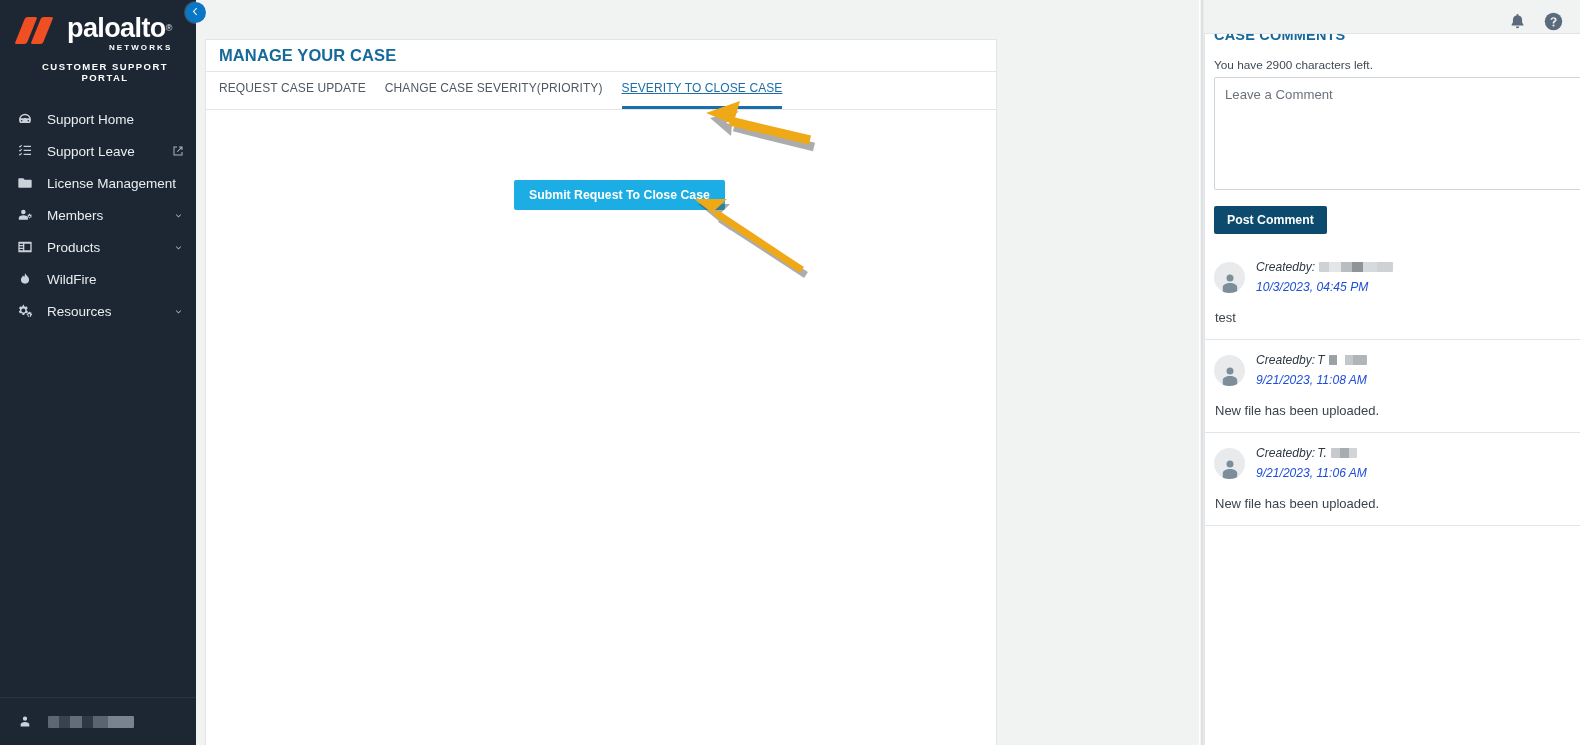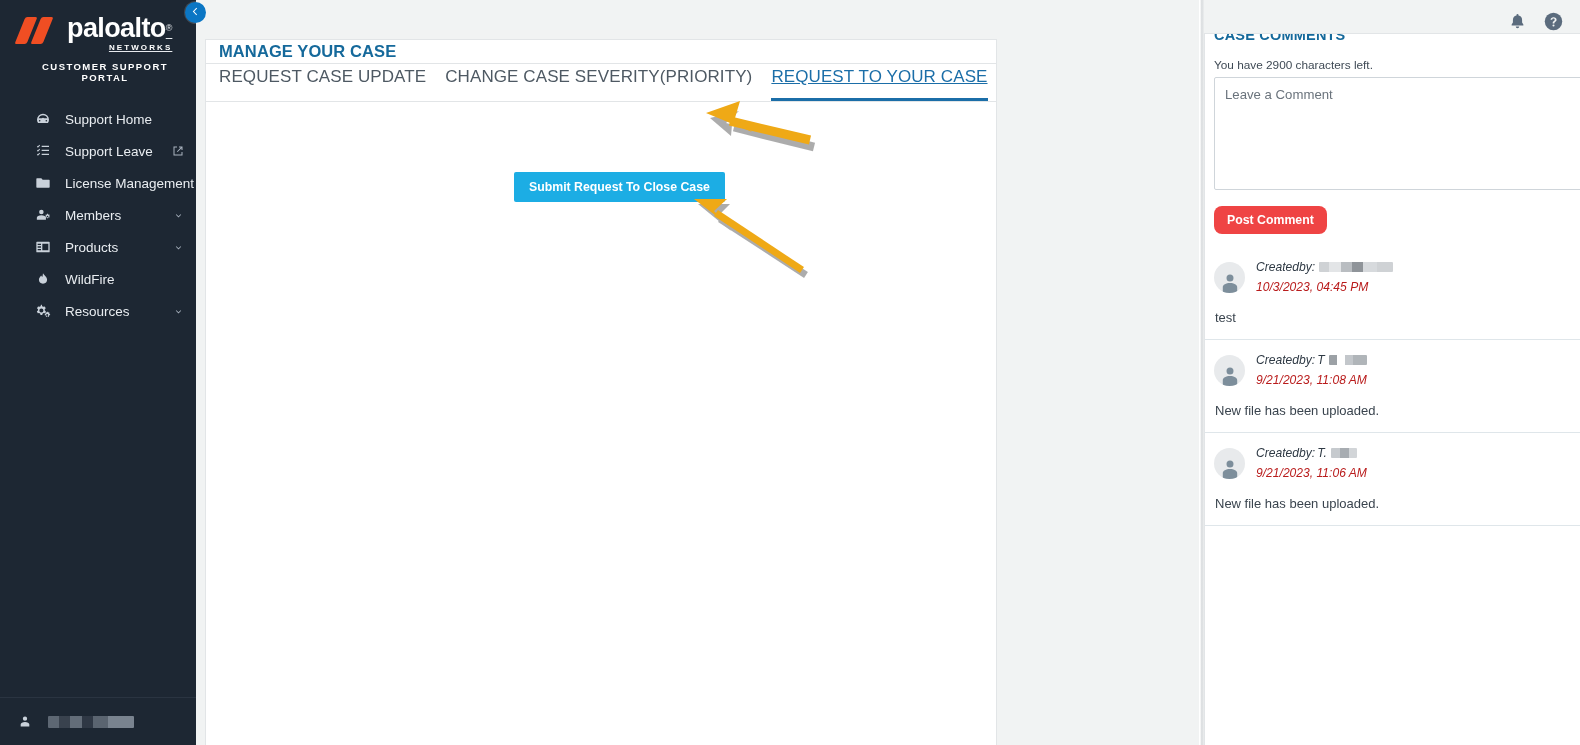--- a/index.html
+++ b/index.html
@@ -21,38 +21,38 @@
   }
   .logo-wrap { padding: 14px 0 0 18px; }
   .logo-row { display: flex; align-items: flex-start; gap: 7px; }
   .logo-slashes { width: 42px; height: 26px; position: relative; margin-top: 3px; flex: 0 0 auto; }
   .logo-slashes i {
     position: absolute; top: 0; width: 12px; height: 27px;
     background: #f04e23; transform: skewX(-22deg); border-radius: 2px;
   }
   .logo-slashes i:nth-child(1) { left: 2px; }
   .logo-slashes i:nth-child(2) { left: 18px; }
-  .logo-text { line-height: 1; padding-top: 1px; text-decoration: underline; }
+  .logo-text { line-height: 1; padding-top: 1px; }
   .logo-word {
     font-size: 27px; font-weight: bold; letter-spacing: -0.6px;
     color: #ffffff; position: relative; display: inline-block;
   }
   .logo-reg { font-size: 9px; vertical-align: super; font-weight: normal; }
   .logo-net {
     display: block; text-align: right; font-size: 8px;
     letter-spacing: 2.1px; color: #ffffff; font-weight: bold; margin-top: 2px;
   }
   .portal-sub {
     text-align: center; font-size: 9.5px; letter-spacing: 1.45px;
     color: #ffffff; font-weight: bold; margin: 9px 0 0 0; padding-right: 4px;
   }
   #nav { margin-top: 20px; }
   .nav-item {
     display: flex; align-items: center; height: 32px;
-    padding: 0 12px 0 32px; cursor: pointer; position: relative;
+    padding: 0 12px 0 14px; cursor: pointer; position: relative;
   }
   .nav-ico {
     width: 22px; height: 18px; flex: 0 0 auto; margin-right: 11px;
     display: flex; align-items: center; justify-content: center;
   }
   .nav-ico svg { fill: #c9d1da; }
   .nav-label { font-size: 13.5px; color: #e9edf1; white-space: nowrap; }
   .nav-right { margin-left: auto; display: flex; align-items: center; }
   .nav-right svg { fill: #aab4c0; }
 
@@ -98,33 +98,33 @@
   
   #case-card {
     position: absolute; left: 9px; top: 39px;
     width: 792px; height: 706px;
     background: #ffffff;
     border: 1px solid #e2e5e7;
     border-bottom: none;
     overflow: hidden;
   }
   #card-title-bar {
-    height: 24px; border-bottom: 1px solid #e2e5e7;
+    height: 32px; border-bottom: 1px solid #e2e5e7;
     display: flex; align-items: center; padding-left: 13px;
   }
   #card-title {
     font-size: 16.5px; font-weight: bold; color: #15699b;
     letter-spacing: 0.1px;
   }
   #tabs {
     height: 38px; border-bottom: 1px solid #e2e5e7;
     display: flex; align-items: flex-end; padding-left: 13px;
   }
   .tab {
-    font-size: 17px; color: #4e5963; letter-spacing: 0.1px;
+    font-size: 12px; color: #4e5963; letter-spacing: 0.1px;
     padding: 0 0 11px 0; margin-right: 19px; cursor: pointer;
     border-bottom: 3px solid transparent; white-space: nowrap;
   }
   .tab.active {
     color: #1b6ea8; text-decoration: underline;
     border-bottom-color: #1b6ea8;
   }
   #tab-body { position: relative; height: 630px; background: #ffffff; }
   #submit-close-btn {
     position: absolute; left: 308px; top: 70px;
@@ -166,23 +166,23 @@
     font-size: 13.2px; color: #3f4a55;
     padding: 9px 10px; outline: none;
   }
   #comment-box::placeholder { color: #6a737c; }
 
   #comment-actions {
     display: flex; align-items: center; justify-content: space-between;
     padding: 12px 13px 0 9px;
   }
   #post-comment-btn {
-    background: #ef4444; border: none; color: #ffffff;
+    background: #0c4a6e; border: none; color: #ffffff;
     font-size: 12.3px; font-weight: bold; font-family: "Liberation Sans", sans-serif;
-    padding: 7px 13px; border-radius: 8px; cursor: pointer;
+    padding: 7px 13px; border-radius: 2px; cursor: pointer;
   }
 
   #comment-list {
     margin-top: 13px; position: relative;
     height: 520px; overflow: hidden;
   }
   .comment {
     position: relative; padding: 12px 22px 14px 9px;
     border-bottom: 1px solid #dfe6ea; width: 536px;
   }
@@ -191,21 +191,21 @@
   .c-avatar {
     width: 31px; height: 31px; border-radius: 50%;
     background: #e8eaec; flex: 0 0 auto;
     display: flex; align-items: flex-end; justify-content: center;
     overflow: hidden;
   }
   .c-avatar svg { fill: #7d8e9b; }
   .c-meta { line-height: 1.35; }
   .c-by { font-size: 12.1px; color: #2f3a45; font-style: italic; display: flex; align-items: center; gap: 2px; }
   .c-by b { font-style: italic; font-weight: normal; text-align: center; }
-  .c-date { font-size: 12.1px; color: #b91c1c; font-style: italic; }
+  .c-date { font-size: 12.1px; color: #1d4ed8; font-style: italic; }
   .c-body { font-size: 13px; color: #3a444e; margin-top: 13px; padding-left: 1px; }
   .redact {
     display: inline-block; height: 10px; border-radius: 1px;
     vertical-align: middle; filter: blur(0.7px); margin-left: 2px;
   }
   .redact.r1 {
     width: 74px;
     background: linear-gradient(90deg,
       #cfd2d5 0 14%, #e3e5e7 14% 30%, #b9bdc1 30% 44%,
       #8f9499 44% 60%, #d7dadd 60% 78%, #cfd2d5 78% 100%);
@@ -369,21 +369,21 @@
     </div>
 
     <section id="case-card">
       <div id="card-title-bar">
         <h1 id="card-title">MANAGE YOUR CASE</h1>
       </div>
 
       <div id="tabs">
         <div class="tab">REQUEST CASE UPDATE</div>
         <div class="tab">CHANGE CASE SEVERITY(PRIORITY)</div>
-        <div class="tab active">REQUEST TO YOUR CASE</div>
+        <div class="tab active">SEVERITY TO CLOSE CASE</div>
       </div>
 
       <div id="tab-body">
         <button id="submit-close-btn">Submit Request To Close Case</button>
       </div>
     </section>
 
     <div id="panel-divider"></div>
 
     <section id="comments-panel">

